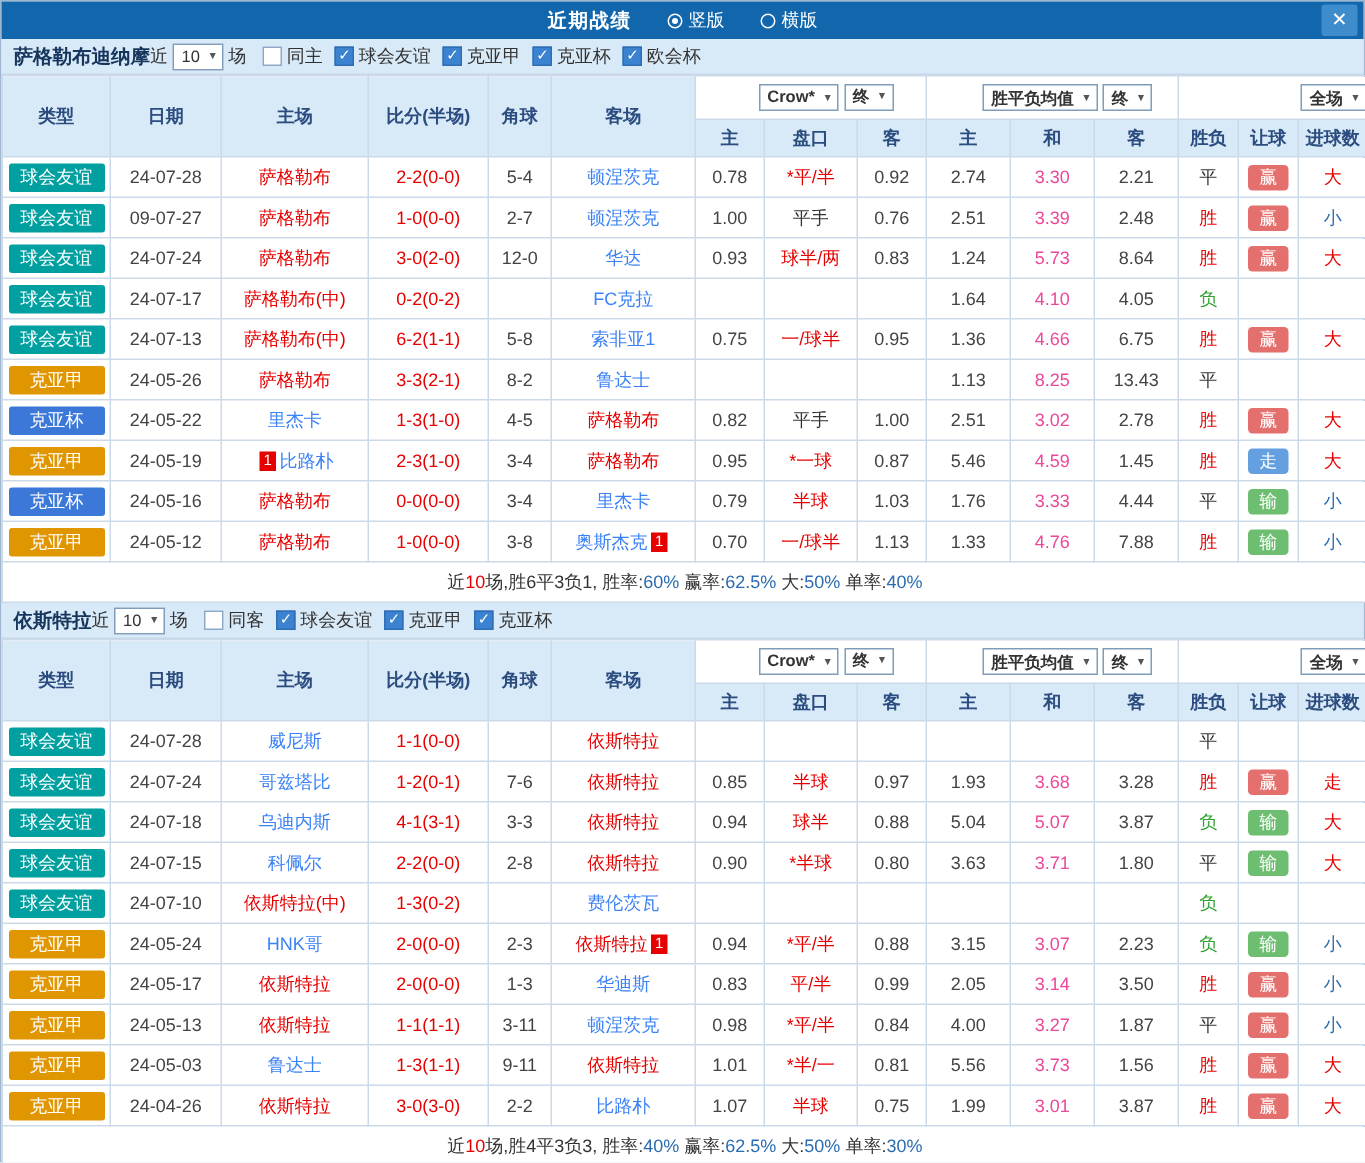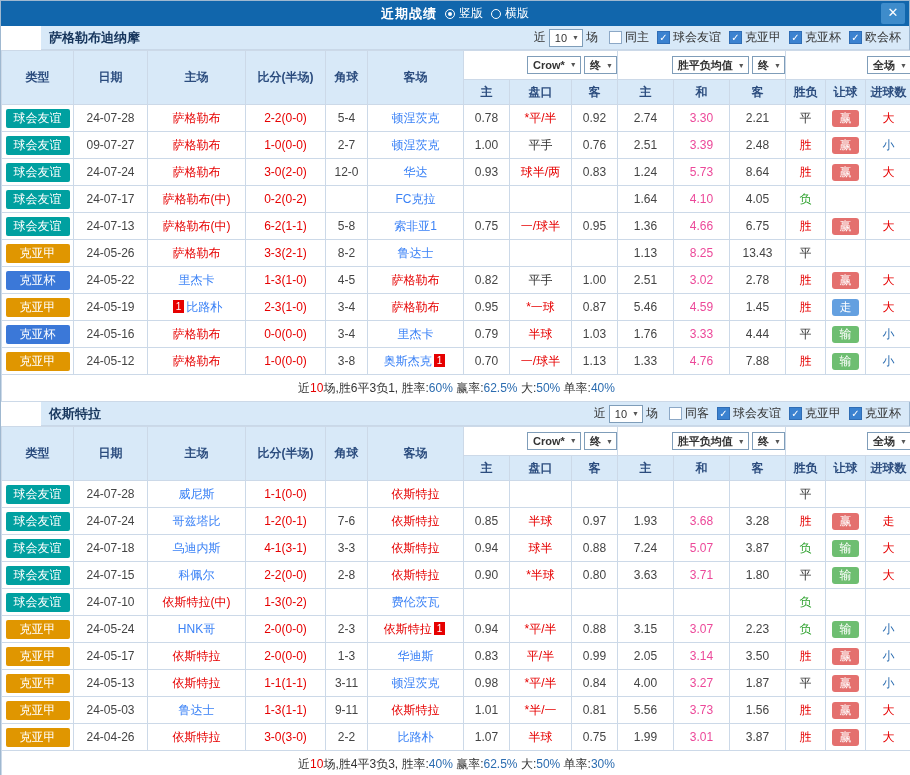--- a/index.html
+++ b/index.html
@@ -4,55 +4,55 @@
 <style>
   * { margin:0; padding:0; box-sizing:border-box; }
   html,body { width:910px; height:775px; overflow:hidden; background:#fff;
     font-family:"Liberation Sans","DejaVu Sans",sans-serif; font-size:12px; color:#333; }
 
   .app { width:910px; height:775px; border:1px solid #9FB8D0; }
 
   
   .titlebar { height:25px; background:#1166AC; color:#fff; display:flex;
     align-items:center; justify-content:center; position:relative; }
-  .title-group { display:flex; align-items:center; gap:8px; }
+  .title-group { display:flex; align-items:center; gap:24px; }
   .page-title { font-weight:bold; font-size:13px; letter-spacing:1px; }
   .radio { display:inline-flex; align-items:center; gap:4px; cursor:pointer; font-size:12px; }
   .radio-dot { width:10px; height:10px; border:1px solid #fff; border-radius:50%;
     display:inline-block; position:relative; background:transparent; }
   .radio-dot.checked::after { content:""; position:absolute; left:2px; top:2px;
     width:4px; height:4px; background:#fff; border-radius:50%; }
   .close-btn { position:absolute; right:4px; top:2px; width:24px; height:21px;
     background:#3E8CCB; color:#fff; text-align:center; line-height:20px;
     font-size:13px; font-weight:bold; cursor:pointer; border-radius:2px; }
 
   
   .section-bar { height:24px; background:#D8E9F8; border-bottom:1px solid #C9D8E8;
-    display:flex; align-items:center; justify-content:space-between; padding:0 8px;margin-left:40px; }
+    display:flex; align-items:center; padding:0 8px; }
   .team-name { color:#17365D; font-weight:bold; font-size:13px; }
   .filters { display:flex; align-items:center; gap:3px; color:#333; }
   .checks { display:inline-flex; align-items:center; }
   .cb { display:inline-flex; align-items:center; gap:3px; margin-left:8px; cursor:pointer; }
   .cb-box { width:13px; height:13px; border:1px solid #8CA8C6; background:#fff;
     display:inline-flex; align-items:center; justify-content:center;
     font-size:10px; line-height:11px; color:#fff; }
   .cb-box.checked { background:#3B82D0; border-color:#2F6DB5; }
 
   
   .select { display:inline-flex; align-items:center; background:#fff;
     border:1px solid #7F9DB9; height:18px; padding:0 3px 0 5px; gap:5px;
     font-size:11px; color:#333; cursor:pointer; white-space:nowrap; }
   .select .arr { font-size:7px; color:#555; }
 
   
   table { width:910px; border-collapse:collapse; table-layout:fixed; }
   th, td { border:1px solid #CCD9E8; text-align:center; overflow:hidden; white-space:nowrap; }
   thead th { background:#D8E9F8; color:#2B4C7E; font-weight:bold; font-size:12px; height:25px; }
   thead tr.ddrow th { height:29px; }
-  th.dd-cell { background:#fff; text-align:right; padding-left:20px; }
+  th.dd-cell { background:#fff; text-align:center; padding-left:20px; }
   th.dd-cell.dd-center { text-align:right; padding-left:0; }
   tbody td { height:27px; background:#fff; padding:0 2px; color:#444; }
 
   .badge { display:inline-block; width:64px; height:19px; line-height:19px;
     color:#fff; font-size:12px; border-radius:2px; }
   .score { color:#E60000; }
   .team { color:#3b82f6; }
   .team.hl { color:#E60000; }
   .hcp { color:#E60000; }
   .hcp.even { color:#333; }
@@ -493,21 +493,21 @@
           <tr>
             <td><span class="badge" style="background: rgb(0, 160, 160);">球会友谊</span></td>
             <td>24-07-18</td>
             <td><span class="team">乌迪内斯</span></td>
             <td class="score">4-1(3-1)</td>
             <td>3-3</td>
             <td><span class="team hl">依斯特拉</span></td>
             <td>0.94</td>
             <td class="hcp">球半</td>
             <td>0.88</td>
-            <td>7.24</td>
+            <td>5.04</td>
             <td class="eu-draw">5.07</td>
             <td>3.87</td>
             <td style="color: rgb(47, 162, 47);">负</td>
             <td><span class="res-badge" style="background: rgb(110, 190, 113);">输</span></td>
             <td style="color: rgb(230, 0, 0);">大</td>
           </tr>
           <tr>
             <td><span class="badge" style="background: rgb(0, 160, 160);">球会友谊</span></td>
             <td>24-07-15</td>
             <td><span class="team">科佩尔</span></td>

